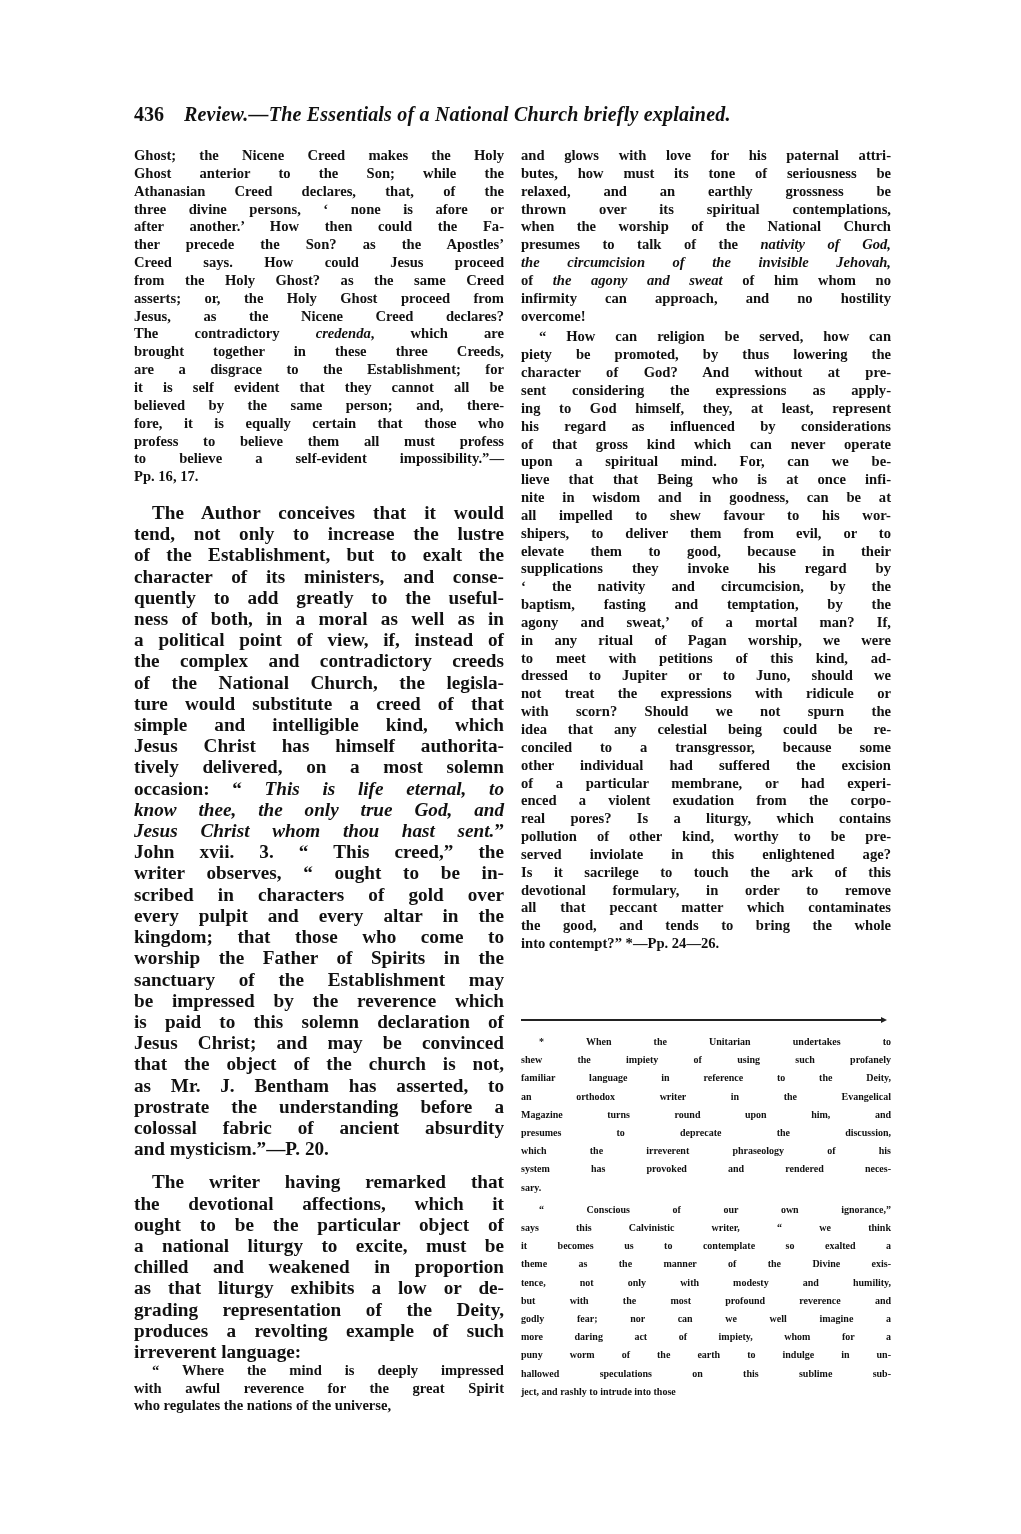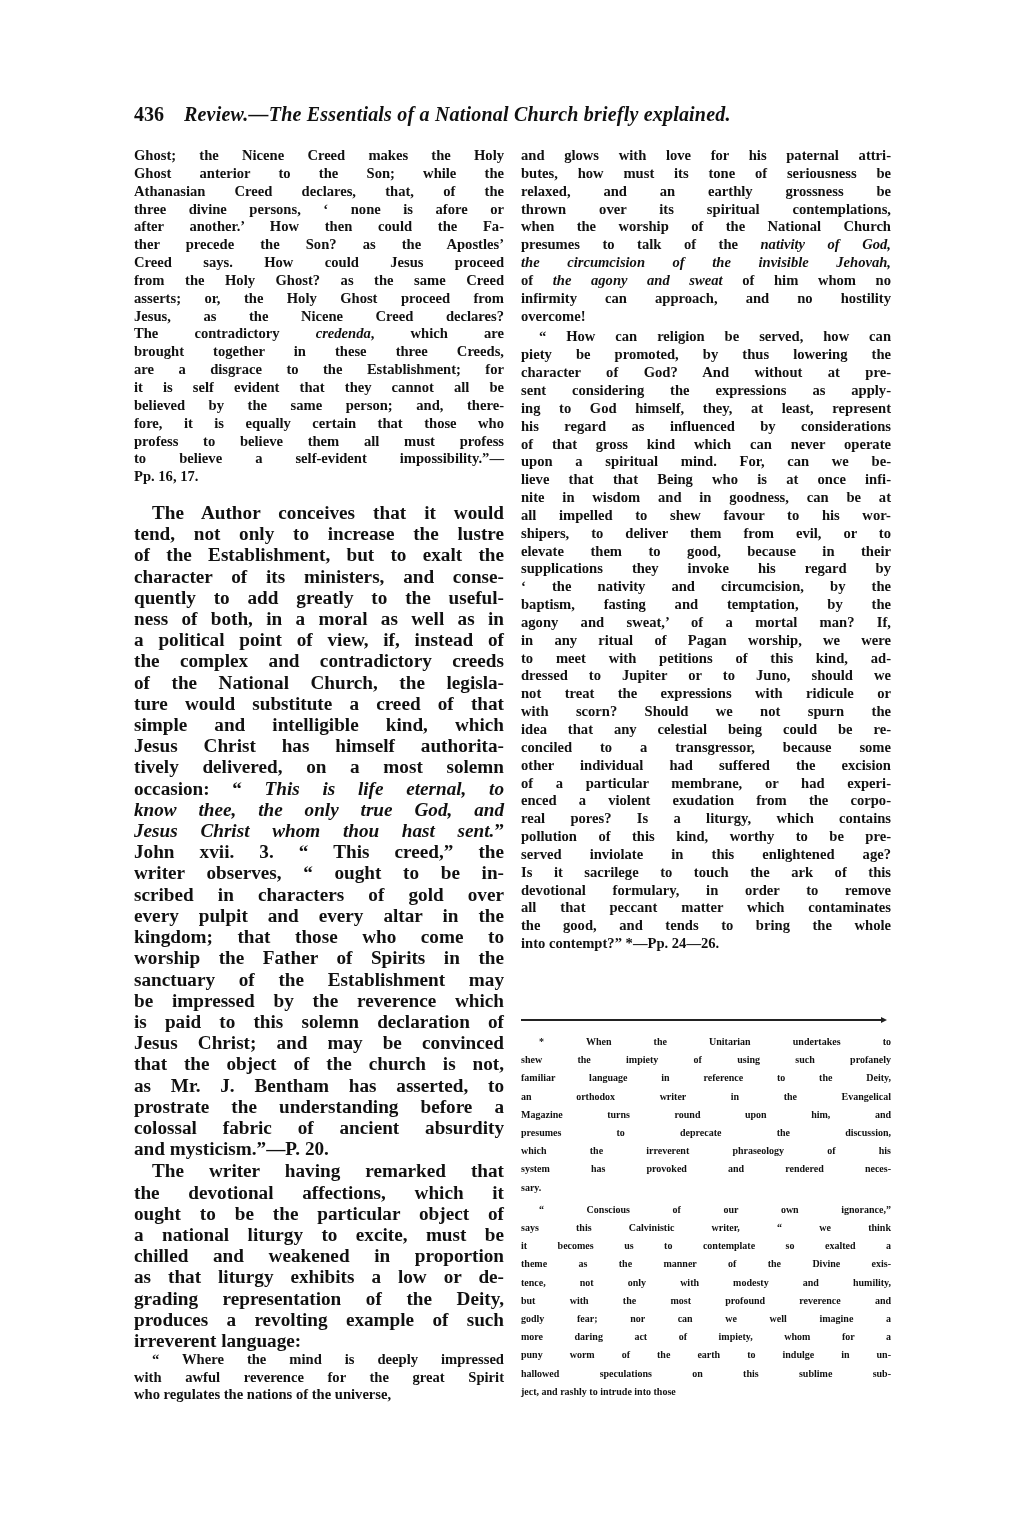--- a/index.html
+++ b/index.html
@@ -78,21 +78,21 @@
       <span class="l">sanctuary of the Establishment may</span>
       <span class="l">be impressed by the reverence which</span>
       <span class="l">is paid to this solemn declaration of</span>
       <span class="l">Jesus Christ; and may be convinced</span>
       <span class="l">that the object of the church is not,</span>
       <span class="l">as Mr. J. Bentham has asserted, to</span>
       <span class="l">prostrate the understanding before a</span>
       <span class="l">colossal fabric of ancient absurdity</span>
       <span class="l last">and mysticism.”—P. 20.</span>
     </div>
-  <div class="line-block large" style="margin-top:1px">
+  <div class="line-block large" style="margin-top:12px">
       <span class="l indent">The writer having remarked that</span>
       <span class="l">the devotional affections, which it</span>
       <span class="l">ought to be the particular object of</span>
       <span class="l">a national liturgy to excite, must be</span>
       <span class="l">chilled and weakened in proportion</span>
       <span class="l">as that liturgy exhibits a low or de-</span>
       <span class="l">grading representation of the Deity,</span>
       <span class="l">produces a revolting example of such</span>
       <span class="l last">irreverent language:</span>
     </div>
@@ -138,21 +138,21 @@
       <span class="l">to meet with petitions of this kind, ad-</span>
       <span class="l">dressed to Jupiter or to Juno, should we</span>
       <span class="l">not treat the expressions with ridicule or</span>
       <span class="l">with scorn? Should we not spurn the</span>
       <span class="l">idea that any celestial being could be re-</span>
       <span class="l">conciled to a transgressor, because some</span>
       <span class="l">other individual had suffered the excision</span>
       <span class="l">of a particular membrane, or had experi-</span>
       <span class="l">enced a violent exudation from the corpo-</span>
       <span class="l">real pores? Is a liturgy, which contains</span>
-      <span class="l">pollution of this kind, worthy to be pre-</span>
+      <span class="l">pollution of other kind, worthy to be pre-</span>
       <span class="l">served inviolate in this enlightened age?</span>
       <span class="l">Is it sacrilege to touch the ark of this</span>
       <span class="l">devotional formulary, in order to remove</span>
       <span class="l">all that peccant matter which contaminates</span>
       <span class="l">the good, and tends to bring the whole</span>
       <span class="l last">into contempt?” *—Pp. 24—26.</span>
     </div>
 </div>
 
 <div class="rule"></div>

